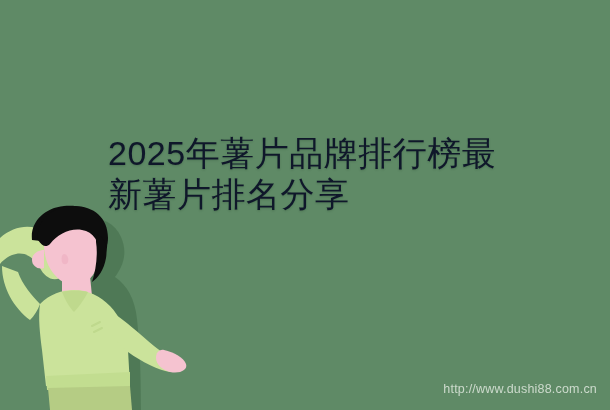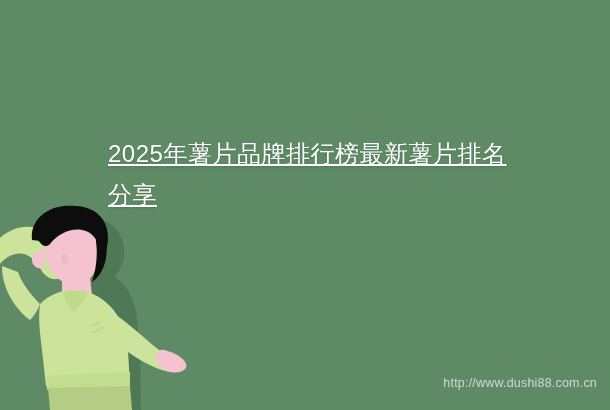--- a/index.html
+++ b/index.html
@@ -15,35 +15,34 @@
     overflow: hidden;
     background: #5f8a66;
     font-family: "Liberation Sans", "DejaVu Sans", sans-serif;
   }
   
   #title-block {
     position: absolute;
     left: 108px;
     top: 133px;
     width: 400px;
-    color: #ffffff;
-    font-size: 24px;
+    color: #0f172a;
+    font-size: 34px;
     line-height: 41px;
     font-weight: 400;
     letter-spacing: 0.5px;
     text-shadow: 0 1px 2px rgba(30,60,35,0.25);
     white-space: pre-wrap;
     word-break: break-all;
-    text-decoration: underline;
   }
   
   #watermark {
     position: absolute;
     right: 13px;
-    bottom: 19px;
+    bottom: 13px;
     color: rgba(245,248,242,0.72);
     font-size: 12.5px;
     letter-spacing: 0.2px;
     line-height: 16px;
   }
   
   #illustration {
     position: absolute;
     left: 0px;
     top: 200px;

